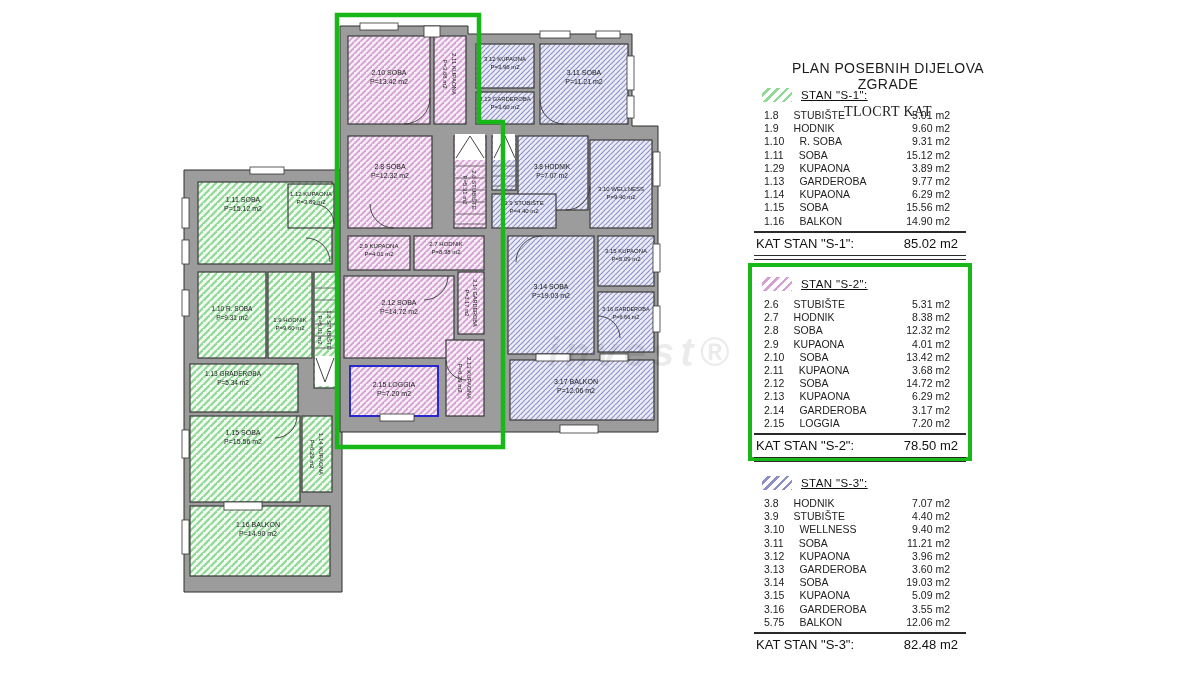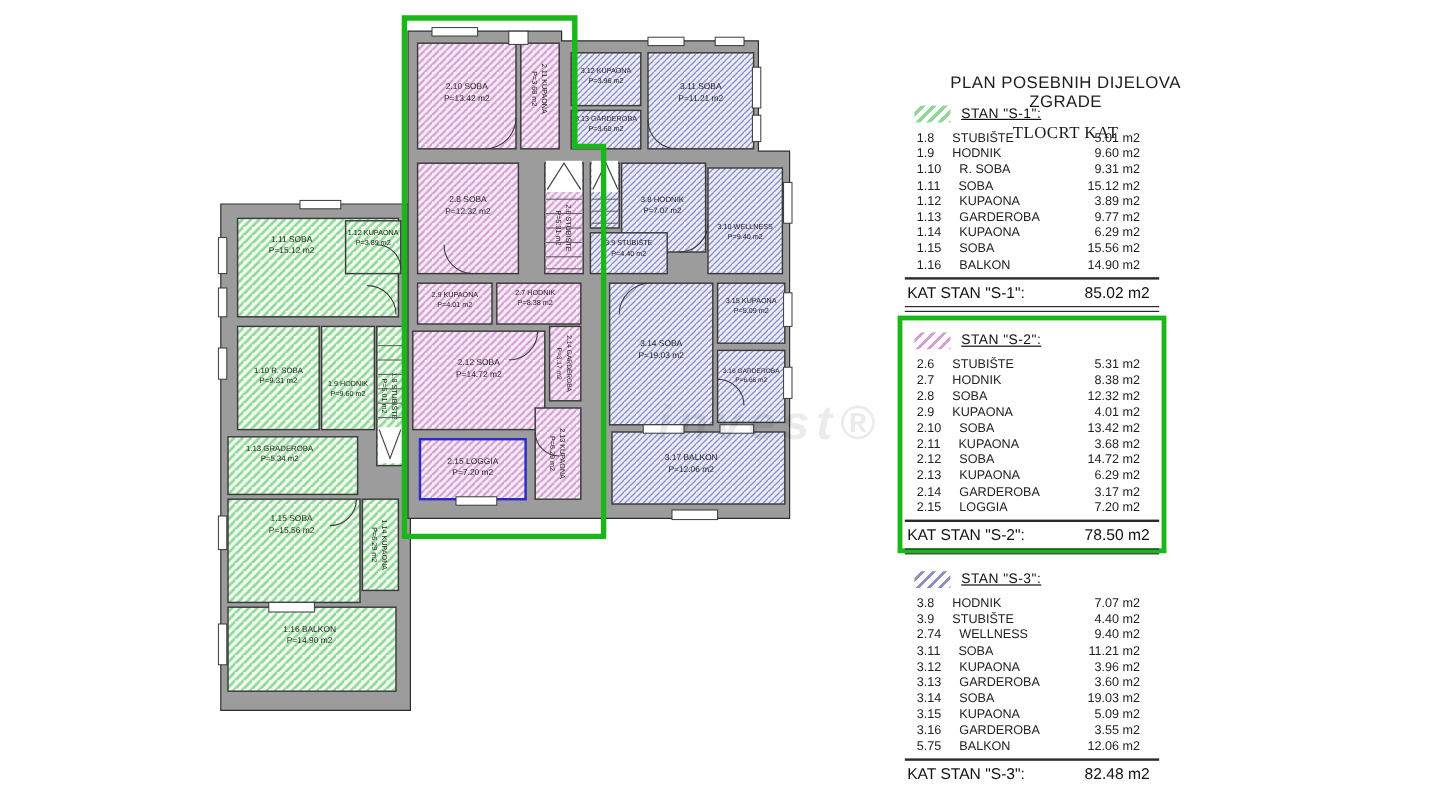--- a/index.html
+++ b/index.html
@@ -247,21 +247,21 @@
         </div>
         <div class="row">
           <span><span class="num">1.10</span>R. SOBA</span>
           <span>9.31 m2</span>
         </div>
         <div class="row">
           <span><span class="num">1.11</span>SOBA</span>
           <span>15.12 m2</span>
         </div>
         <div class="row">
-          <span><span class="num">1.12</span>KUPAONA</span>
+          <span><span class="num">1.29</span>KUPAONA</span>
           <span>3.89 m2</span>
         </div>
         <div class="row">
           <span><span class="num">1.13</span>GARDEROBA</span>
           <span>9.77 m2</span>
         </div>
         <div class="row">
           <span><span class="num">1.14</span>KUPAONA</span>
           <span>6.29 m2</span>
         </div>
@@ -341,21 +341,21 @@
       <div class="rows">
         <div class="row">
           <span><span class="num">3.8</span>HODNIK</span>
           <span>7.07 m2</span>
         </div>
         <div class="row">
           <span><span class="num">3.9</span>STUBIŠTE</span>
           <span>4.40 m2</span>
         </div>
         <div class="row">
-          <span><span class="num">2.74</span>WELLNESS</span>
+          <span><span class="num">3.10</span>WELLNESS</span>
           <span>9.40 m2</span>
         </div>
         <div class="row">
           <span><span class="num">3.11</span>SOBA</span>
           <span>11.21 m2</span>
         </div>
         <div class="row">
           <span><span class="num">3.12</span>KUPAONA</span>
           <span>3.96 m2</span>
         </div>

